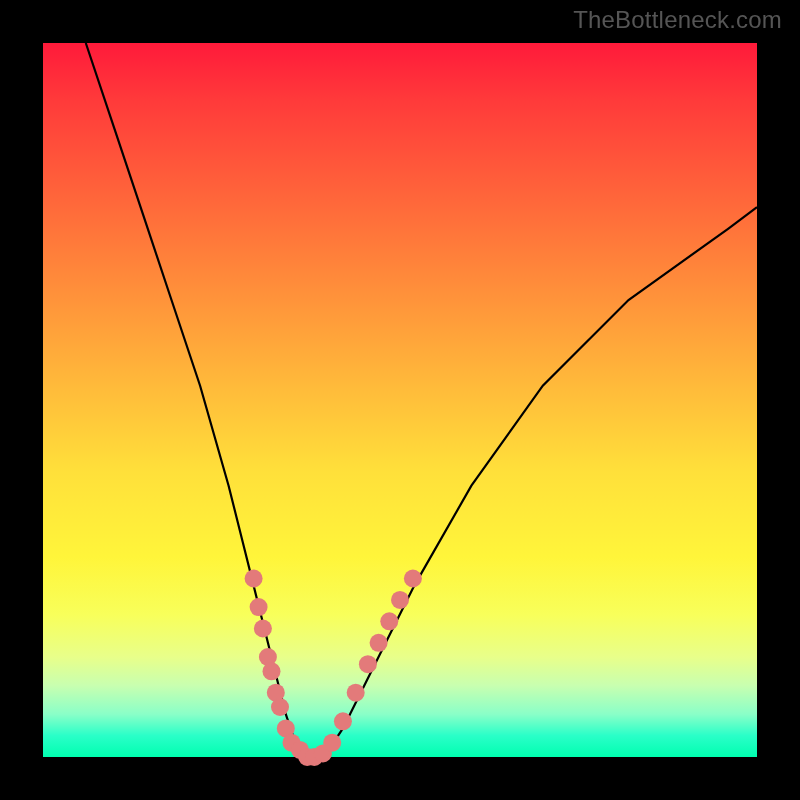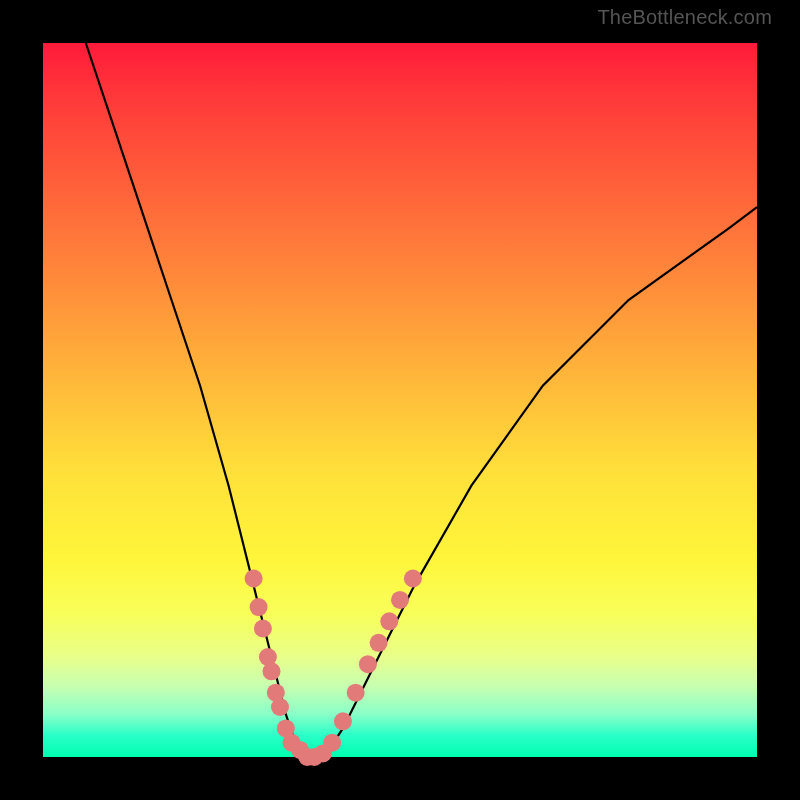--- a/index.html
+++ b/index.html
@@ -36,23 +36,23 @@
       #f8ff5a 80%,
       #e8ff8a 86%,
       #c8ffb0 90%,
       #8affc8 94%,
       #2affc8 97%,
       #00ffb0 100%);
   }
   .watermark {
     position: absolute;
     top: 6px;
-    right: 28px;
+    right: 18px;
     color: #555;
-    font-size: 20px;
+    font-size: 24px;
     font-weight: 500;
     letter-spacing: 0.2px;
     user-select: none;
     margin-left: 44px;
   }
   svg.curve {
     position: absolute;
     left: 43px;
     top: 43px;
     width: 714px;

